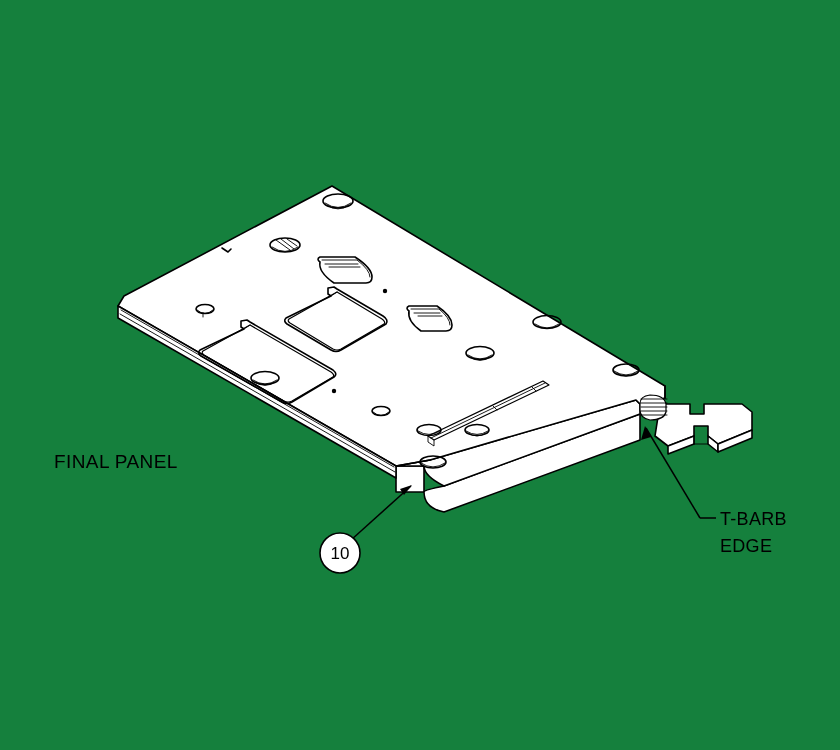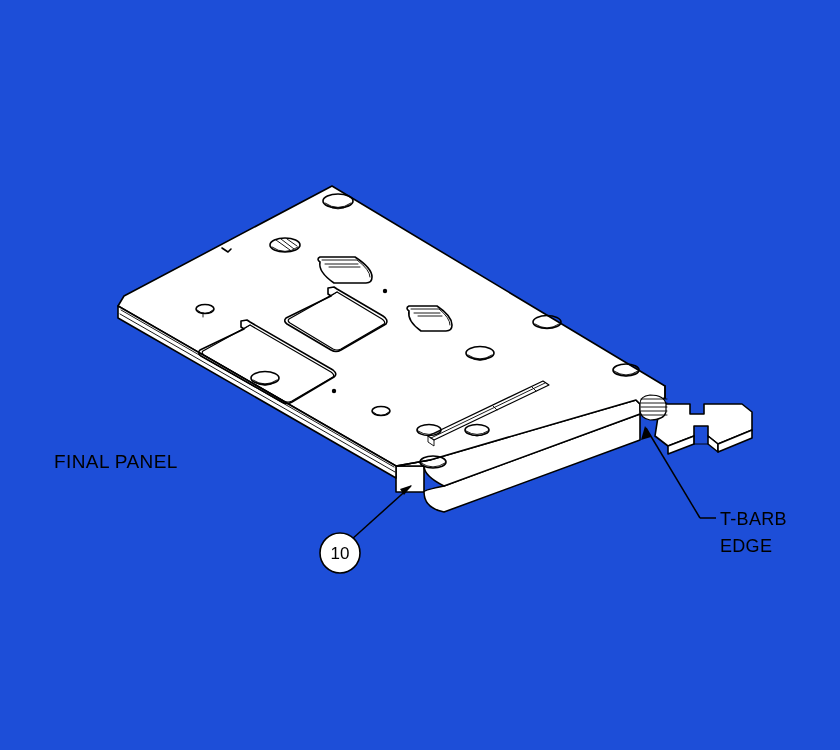--- a/index.html
+++ b/index.html
@@ -10,21 +10,21 @@
   body {
     width: 840px;
     height: 750px;
     font-family: "Liberation Sans", sans-serif;
     overflow: hidden;
   }
   #drawing-root {
     position: relative;
     width: 840px;
     height: 750px;
-    background: #1d4ed8;
+    background: #15803d;
   }
   svg.canvas {
     display: block;
     width: 840px;
     height: 750px;
   }
   .ln {
     fill: none;
     stroke: #000000;
     stroke-width: 1.6;

